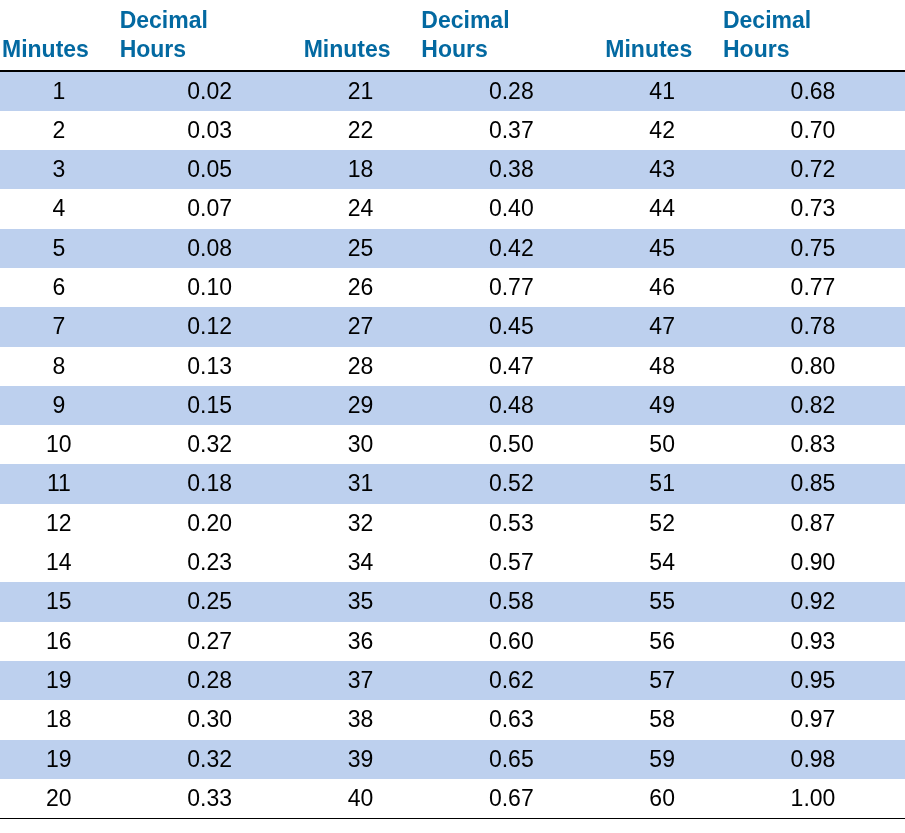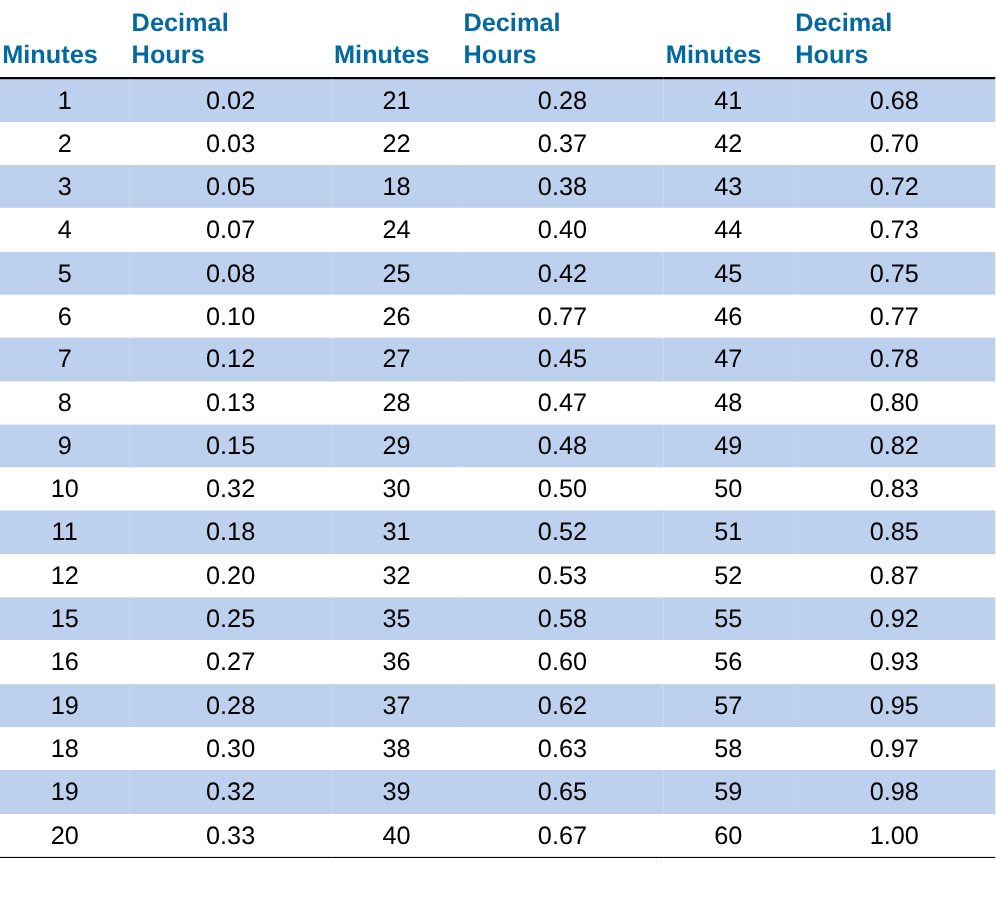--- a/index.html
+++ b/index.html
@@ -159,20 +159,28 @@
         <td>0.85</td>
       </tr>
       <tr class="plain">
         <td>12</td>
         <td>0.20</td>
         <td>32</td>
         <td>0.53</td>
         <td>52</td>
         <td>0.87</td>
       </tr>
+      <tr class="plain">
+        <td>14</td>
+        <td>0.23</td>
+        <td>34</td>
+        <td>0.57</td>
+        <td>54</td>
+        <td>0.90</td>
+      </tr>
       <tr class="striped">
         <td>15</td>
         <td>0.25</td>
         <td>35</td>
         <td>0.58</td>
         <td>55</td>
         <td>0.92</td>
       </tr>
       <tr class="plain">
         <td>16</td>

